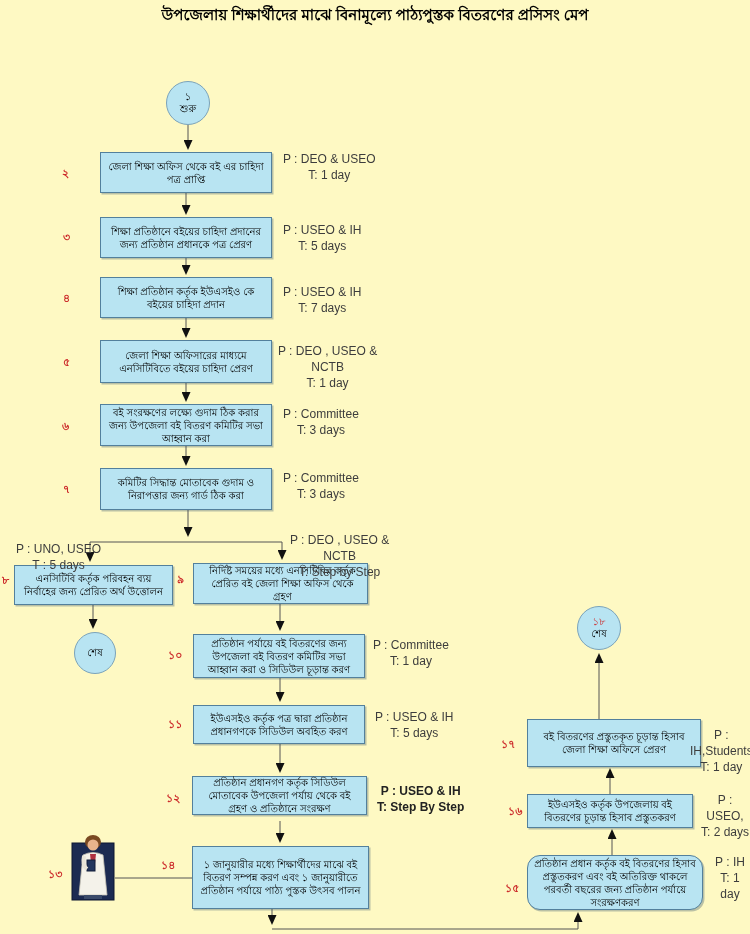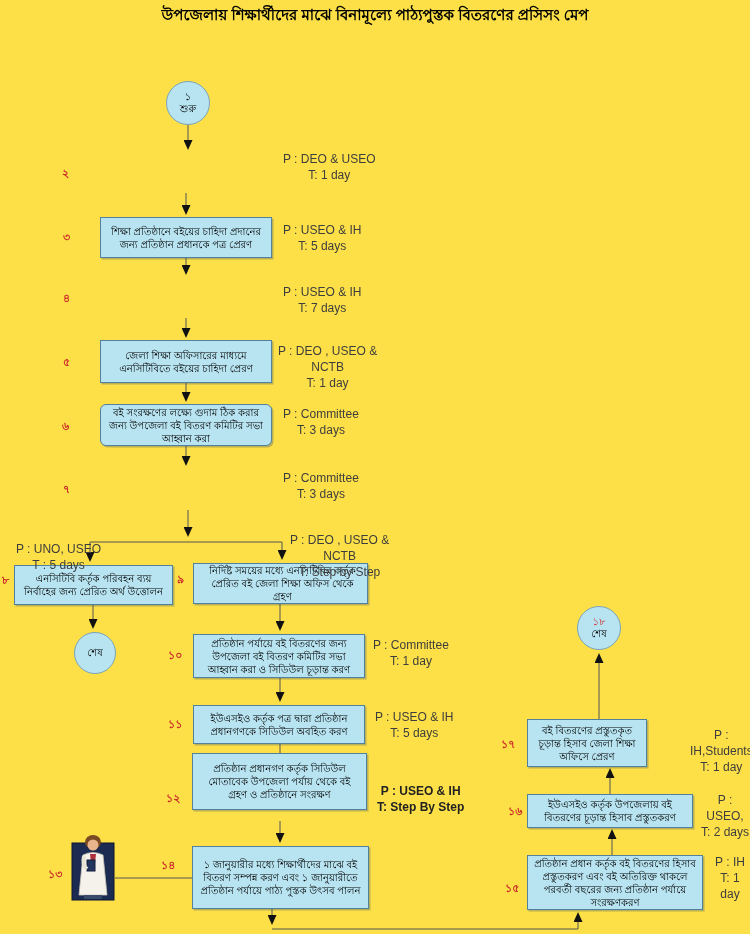--- a/index.html
+++ b/index.html
@@ -1,17 +1,17 @@
 <!DOCTYPE html>
 <html><head>
 <meta charset="utf-8">
 <style>
   html,body{margin:0;padding:0;background:#ffffff;}
   #canvas{
-    position:relative;width:750px;height:934px;background:#fde047;
+    position:relative;width:750px;height:934px;background:#fef9c3;
     font-family:"Liberation Sans","DejaVu Sans",sans-serif;overflow:hidden;
   }
   .title{
     position:absolute;left:0;top:3px;width:750px;text-align:center;
     font-size:15px;font-weight:bold;color:#000;
   }
   svg.connectors{position:absolute;left:0;top:0;z-index:0;}
   .box{
     position:absolute;z-index:2;background:#b8e4f2;border:1px solid #53809c;
     box-shadow:1.5px 1.5px 0 rgba(60,90,110,0.35);
@@ -87,54 +87,63 @@
 
   <div class="circle" style="left:74px;top:632px;width:42px;height:42px;">
     <span>শেষ</span>
   </div>
 
   <div class="circle" style="left:577px;top:606px;width:44px;height:44px;">
     <span class="cnum red">১৮</span>
     <span>শেষ</span>
   </div>
 
+  <div class="box" style="left:100px;top:152px;width:172px;height:41px;">
+      <span>জেলা শিক্ষা অফিস থেকে বই এর চাহিদা পত্র প্রাপ্তি</span>
+    </div>
   <div class="box" style="left:100px;top:217px;width:172px;height:41px;">
       <span>শিক্ষা প্রতিষ্ঠানে বইয়ের চাহিদা প্রদানের জন্য প্রতিষ্ঠান প্রধানকে পত্র প্রেরণ</span>
     </div>
+  <div class="box" style="left:100px;top:277px;width:172px;height:41px;">
+      <span>শিক্ষা প্রতিষ্ঠান কর্তৃক ইউএসইও কে বইয়ের চাহিদা প্রদান</span>
+    </div>
   <div class="box" style="left:100px;top:340px;width:172px;height:43px;">
       <span>জেলা শিক্ষা অফিসারের  মাধ্যমে এনসিটিবিতে বইয়ের চাহিদা প্রেরণ</span>
     </div>
-  <div class="box" style="left:100px;top:404px;width:172px;height:42px;border-radius:6px;">
+  <div class="box" style="left:100px;top:404px;width:172px;height:42px;">
       <span>বই সংরক্ষণের লক্ষ্যে গুদাম ঠিক করার জন্য উপজেলা বই বিতরণ কমিটির সভা আহ্বান করা</span>
+    </div>
+  <div class="box" style="left:100px;top:468px;width:172px;height:42px;">
+      <span>কমিটির সিদ্ধান্ত মোতাবেক গুদাম  ও নিরাপত্তার জন্য  গার্ড ঠিক করা</span>
     </div>
   <div class="box" style="left:14px;top:565px;width:159px;height:40px;">
       <span>এনসিটিবি কর্তৃক পরিবহন ব্যয় নির্বাহের জন্য প্রেরিত অর্থ উত্তোলন</span>
     </div>
   <div class="box" style="left:193px;top:563px;width:175px;height:41px;padding-left:9px;">
       <span>নির্দিষ্ট সময়ের মধ্যে এনসিটিবির কর্তৃক প্রেরিত বই জেলা শিক্ষা অফিস থেকে গ্রহণ</span>
     </div>
   <div class="box" style="left:193px;top:705px;width:172px;height:39px;">
       <span>ইউএসইও কর্তৃক পত্র দ্বারা প্রতিষ্ঠান প্রধানগণকে সিডিউল অবহিত করণ</span>
     </div>
   <div class="box" style="left:193px;top:634px;width:172px;height:44px;">
       <span>প্রতিষ্ঠান পর্যায়ে বই বিতরণের জন্য উপজেলা বই বিতরণ কমিটির সভা আহ্বান করা ও সিডিউল চূড়ান্ত করণ</span>
     </div>
-  <div class="box" style="left:192px;top:753px;width:175px;height:57px;">
+  <div class="box" style="left:192px;top:776px;width:175px;height:39px;">
       <span>প্রতিষ্ঠান প্রধানগণ কর্তৃক  সিডিউল মোতাবেক উপজেলা পর্যায় থেকে বই গ্রহণ  ও প্রতিষ্ঠানে সংরক্ষণ</span>
     </div>
   <div class="box" style="left:192px;top:846px;width:177px;height:63px;">
       <span>১ জানুয়ারীর মধ্যে শিক্ষার্থীদের মাঝে বই বিতরণ সম্পন্ন করণ  এবং ১ জানুয়ারীতে প্রতিষ্ঠান পর্যায়ে পাঠ্য পুস্তক উৎসব  পালন</span>
     </div>
-  <div class="box" style="left:527px;top:855px;width:176px;height:55px;">
+  <div class="box" style="left:527px;top:855px;width:176px;height:55px;border-radius:13px;">
       <span>প্রতিষ্ঠান প্রধান কর্তৃক বই বিতরণের হিসাব প্রস্তুতকরণ এবং বই  অতিরিক্ত  থাকলে পরবর্তী বছরের জন্য প্রতিষ্ঠান পর্যায়ে সংরক্ষণকরণ</span>
     </div>
   <div class="box" style="left:527px;top:794px;width:166px;height:34px;">
       <span>ইউএসইও কর্তৃক উপজেলায় বই  বিতরণের চূড়ান্ত হিসাব প্রস্তুতকরণ</span>
     </div>
-  <div class="box" style="left:527px;top:719px;width:120px;height:48px;">
+  <div class="box" style="left:527px;top:719px;width:174px;height:48px;">
       <span>বই  বিতরণের প্রস্তুতকৃত চূড়ান্ত হিসাব জেলা শিক্ষা অফিসে প্রেরণ</span>
     </div>
 
   <div class="person-wrap" style="left:70px;top:833px;">
     <svg width="46" height="70" viewBox="0 0 46 70">
       <rect x="2" y="10" width="42" height="57" fill="#1c2b52" stroke="#0d1730"></rect>
 
       <ellipse cx="23" cy="9" rx="8" ry="7" fill="#7a4a22"></ellipse>
 
       <circle cx="23" cy="12" r="5.5" fill="#e8b48c"></circle>

